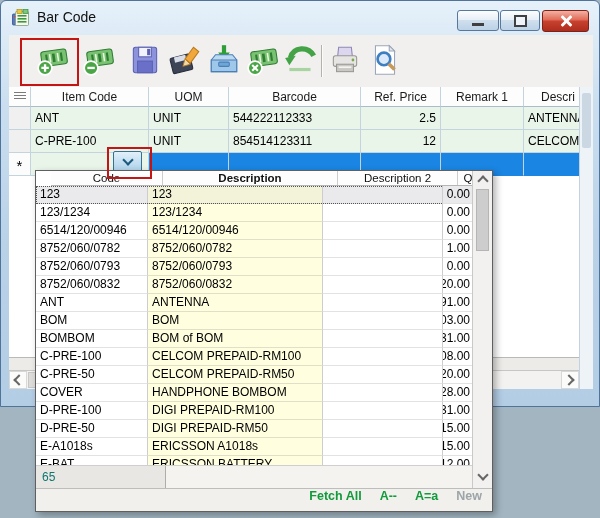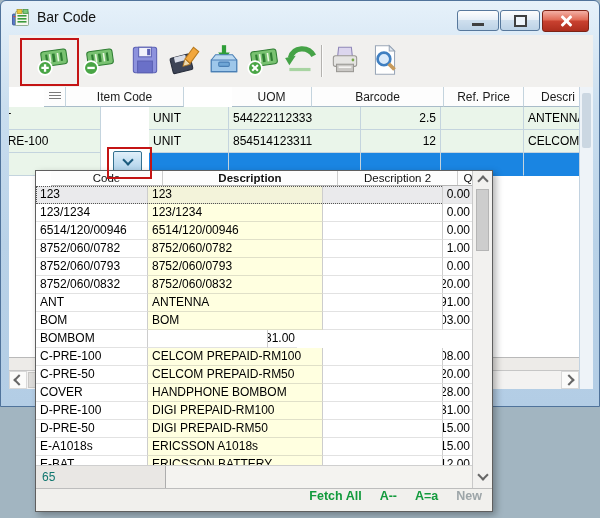--- a/index.html
+++ b/index.html
@@ -38,21 +38,21 @@
 
   
   #client{position:absolute;left:8px;top:86px;width:570px;height:270px;background:#fff;overflow:hidden;}
   .grow{position:absolute;left:0;width:570px;display:flex;box-sizing:border-box;justify-content:flex-end;}
   .gcell{box-sizing:border-box;border-right:1px solid #c4d4de;border-bottom:1px solid #c4d4de;
          padding:0 4px;display:flex;align-items:center;overflow:hidden;white-space:nowrap;font-size:12px;color:#000;}
   #ghead{top:0;height:20px;}
   #ghead .gcell{justify-content:center;color:#1b1b1b;background:#fdfdfd;border-bottom:1px solid #a9bcc9;}
   .w-sel{width:22px;flex:none;background:#f1f1f1;}
   .w-item{width:118px;flex:none;}
-  .w-uom{width:80px;flex:none;margin-left:48px;}
+  .w-uom{width:80px;flex:none;}
   .w-bar{width:132px;flex:none;}
   .w-ref{width:80px;flex:none;justify-content:flex-end;}
   .w-rem{width:83px;flex:none;}
   .w-desc{width:55px;flex:none;border-right:none;}
   #ghead .w-desc{justify-content:flex-end;}
   .datarow .gcell{background:#eaf5ea;}
   .datarow .w-sel{background:#f0f0f0;}
   #grow1{top:20px;height:23px;}
   #grow2{top:43px;height:23px;}
   #grow-new{top:66px;height:23px;}
@@ -260,20 +260,21 @@
 
     <div id="client">
       <div id="ghead" class="grow">
         <div class="gcell w-sel">
             <span id="selhead-icon"></span>
           </div>
         <div class="gcell w-item">Item Code</div>
         <div class="gcell w-uom">UOM</div>
         <div class="gcell w-bar">Barcode</div>
         <div class="gcell w-ref">Ref. Price</div>
+        <div class="gcell w-rem">Remark 1</div>
         <div class="gcell w-desc">Descri</div>
       </div>
 
       <div id="grow1" class="grow datarow">
         <div class="gcell w-sel"></div>
         <div class="gcell w-item">ANT</div>
         <div class="gcell w-uom">UNIT</div>
         <div class="gcell w-bar">544222112333</div>
         <div class="gcell w-ref">2.5</div>
         <div class="gcell w-rem"></div>
@@ -392,20 +393,21 @@
       <div class="dd-row">
         <div class="ddc dc1">BOM</div>
         <div class="ddc dc2">BOM</div>
         <div class="ddc dc3"></div>
         <div class="ddc dc4">
             <span class="qtyval">303.00</span>
           </div>
       </div>
       <div class="dd-row">
         <div class="ddc dc1">BOMBOM</div>
+        <div class="ddc dc2">BOM of BOM</div>
         <div class="ddc dc3"></div>
         <div class="ddc dc4">
             <span class="qtyval">31.00</span>
           </div>
       </div>
       <div class="dd-row">
         <div class="ddc dc1">C-PRE-100</div>
         <div class="ddc dc2">CELCOM PREPAID-RM100</div>
         <div class="ddc dc3"></div>
         <div class="ddc dc4">

